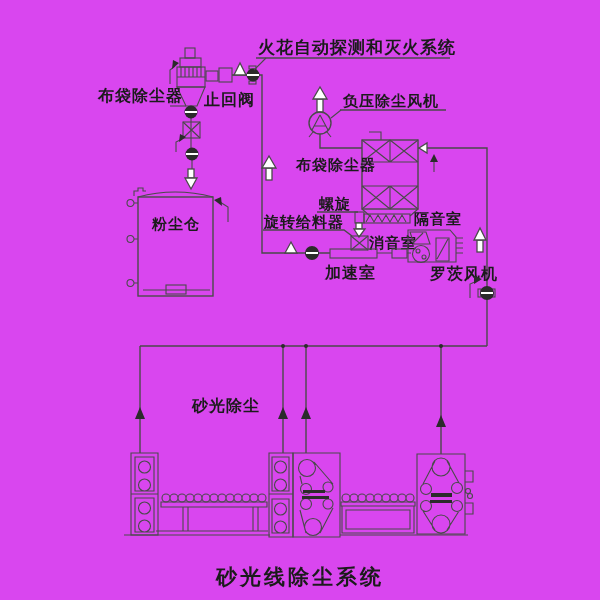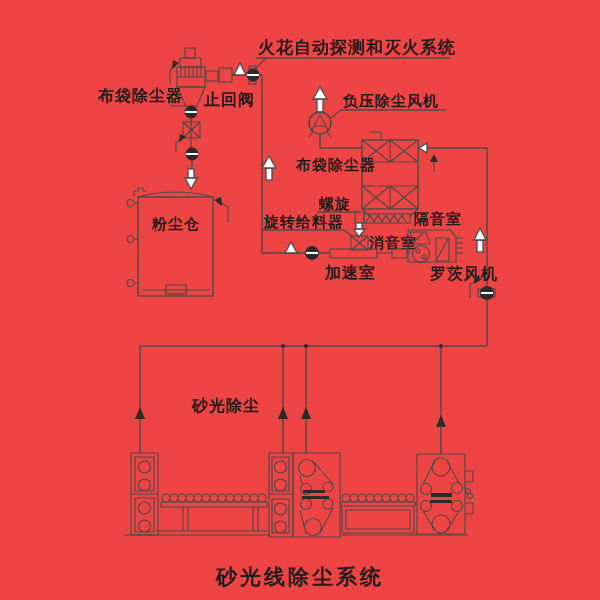--- a/index.html
+++ b/index.html
@@ -1,17 +1,17 @@
 <!DOCTYPE html>
 <html><head>
 <meta charset="utf-8">
 <style>
   html,body{margin:0;padding:0;background:#fff;}
   .page{
-    position:relative;width:600px;height:600px;background:#ef4444;
+    position:relative;width:600px;height:600px;background:#d946ef;
     font-family:"Liberation Serif","DejaVu Serif",serif;
   }
   svg{position:absolute;left:0;top:0;}
   svg text{
     fill:#1b1b1b;font-weight:bold;
     font-family:"Liberation Serif","DejaVu Serif",serif;
   }
   .t15{font-size:15px;letter-spacing:1px;}
   .t16{font-size:16px;letter-spacing:1px;}
   .t17{font-size:17px;letter-spacing:1px;}

